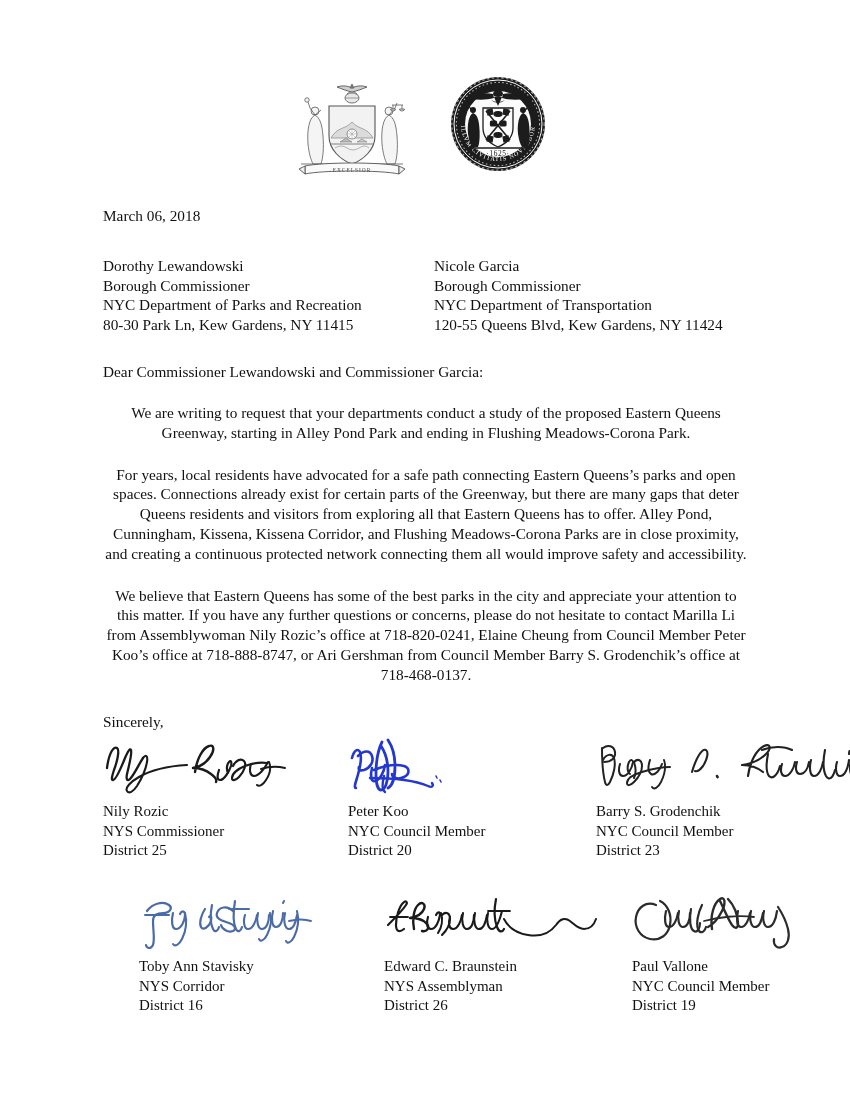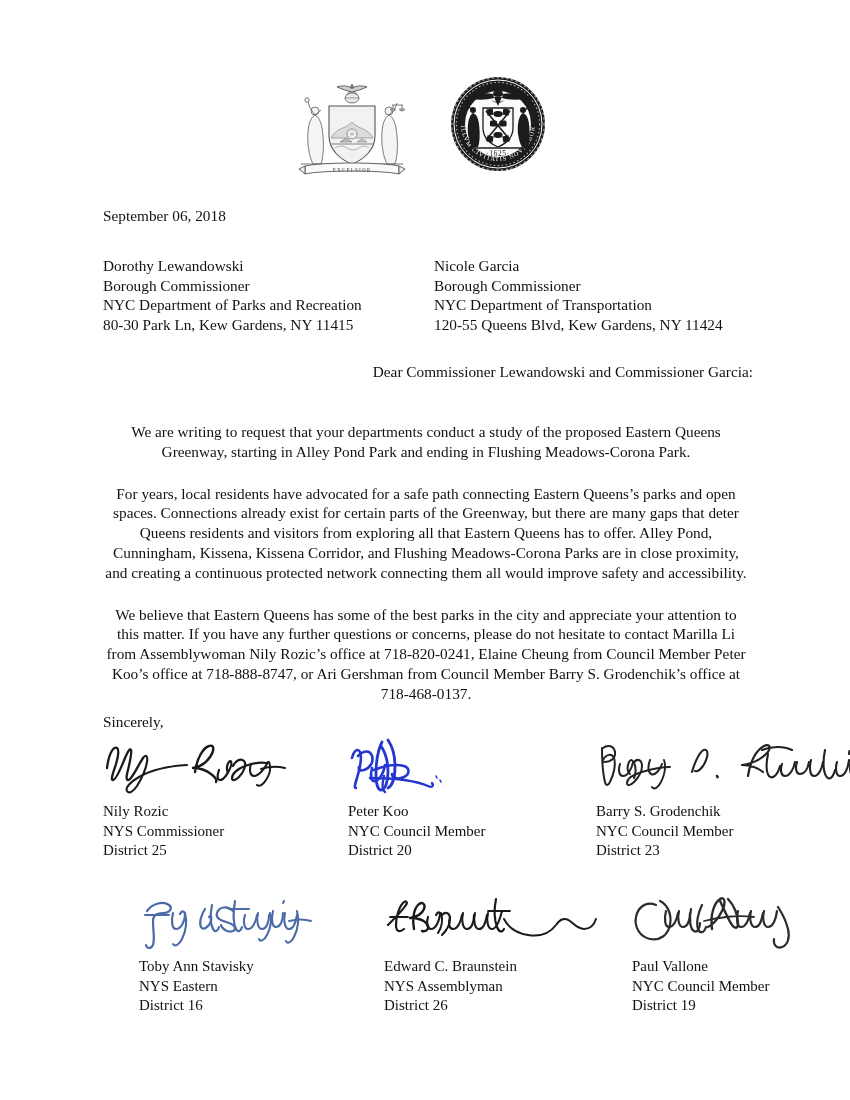--- a/index.html
+++ b/index.html
@@ -75,23 +75,22 @@
     font-size: 15.3px;
     line-height: 19.6px;
   }
   .addr-left { left: 0; }
   .addr-right { left: 331px; }
   .addr-line { white-space: pre; }
 
   .salutation {
     font-size: 15.3px;
     line-height: 20px;
-    margin: 0 0 40px 0;
+    margin: 0 0 21px 0;
     white-space: pre;
-    text-align: right;
   }
   p.para {
     font-size: 15.3px;
     line-height: 19.8px;
     margin: 0 0 22px 0;
     text-align: center;
   }
   p.para.wide { width: 646px; }
   p.para.last { margin-bottom: 0; }
 
@@ -257,21 +256,21 @@
         </g>
 
         <path d="M28 82 H90" stroke="#1c1c1c" stroke-width="1.4"></path>
         <text x="59" y="90" text-anchor="middle" font-family="'Liberation Serif', serif" font-size="7.4" letter-spacing="0.6" fill="#1c1c1c">·1625·</text>
       </svg>
     </div>
   </div>
 
   <div class="letter">
 
-    <div class="date-line">September 06, 2018</div>
+    <div class="date-line">March 06, 2018</div>
 
     <div class="addresses">
       <div class="addr-block addr-left">
         <div class="addr-line">Dorothy Lewandowski</div>
         <div class="addr-line">Borough Commissioner</div>
         <div class="addr-line">NYC Department of Parks and Recreation</div>
         <div class="addr-line">80-30 Park Ln, Kew Gardens, NY 11415</div>
       </div>
       <div class="addr-block addr-right">
         <div class="addr-line">Nicole Garcia</div>
@@ -394,21 +393,21 @@
               <path d="M134 20 C132 28 133 36 137 36 C142 36 144 28 144 22" stroke-width="2.1"></path>
               <path d="M144 12 l1 -2" stroke-width="2"></path>
               <path d="M146 22 C144 30 146 38 150 38 C155 38 157 30 158 24" stroke-width="2.1"></path>
               <path d="M158 20 C160 28 159 38 155 46 C152 52 148 53 147 50" stroke-width="2.1"></path>
               <path d="M150 30 C158 28 166 28 172 30" stroke-width="1.9"></path>
             </g>
           </svg>
         </div>
         <div class="signer-label-block">
           <div class="sig-name">Toby Ann Stavisky</div>
-          <div class="sig-title">NYS Eastern</div>
+          <div class="sig-title">NYS Corridor</div>
           <div class="sig-district">District 16</div>
         </div>
       </div>
 
       <div class="sig-cell c2">
         <div class="sig-image">
           <svg width="215" height="62" viewBox="0 0 215 62" xmlns="http://www.w3.org/2000/svg">
             <g fill="none" stroke="#1a1a1a" stroke-linecap="round" stroke-linejoin="round">
               <path d="M4 34 C10 28 18 20 22 14 C24 11 22 9 19 12 C15 16 12 26 12 34 C12 40 15 42 20 38" stroke-width="2.2"></path>
               <path d="M6 26 H24" stroke-width="1.8"></path>

